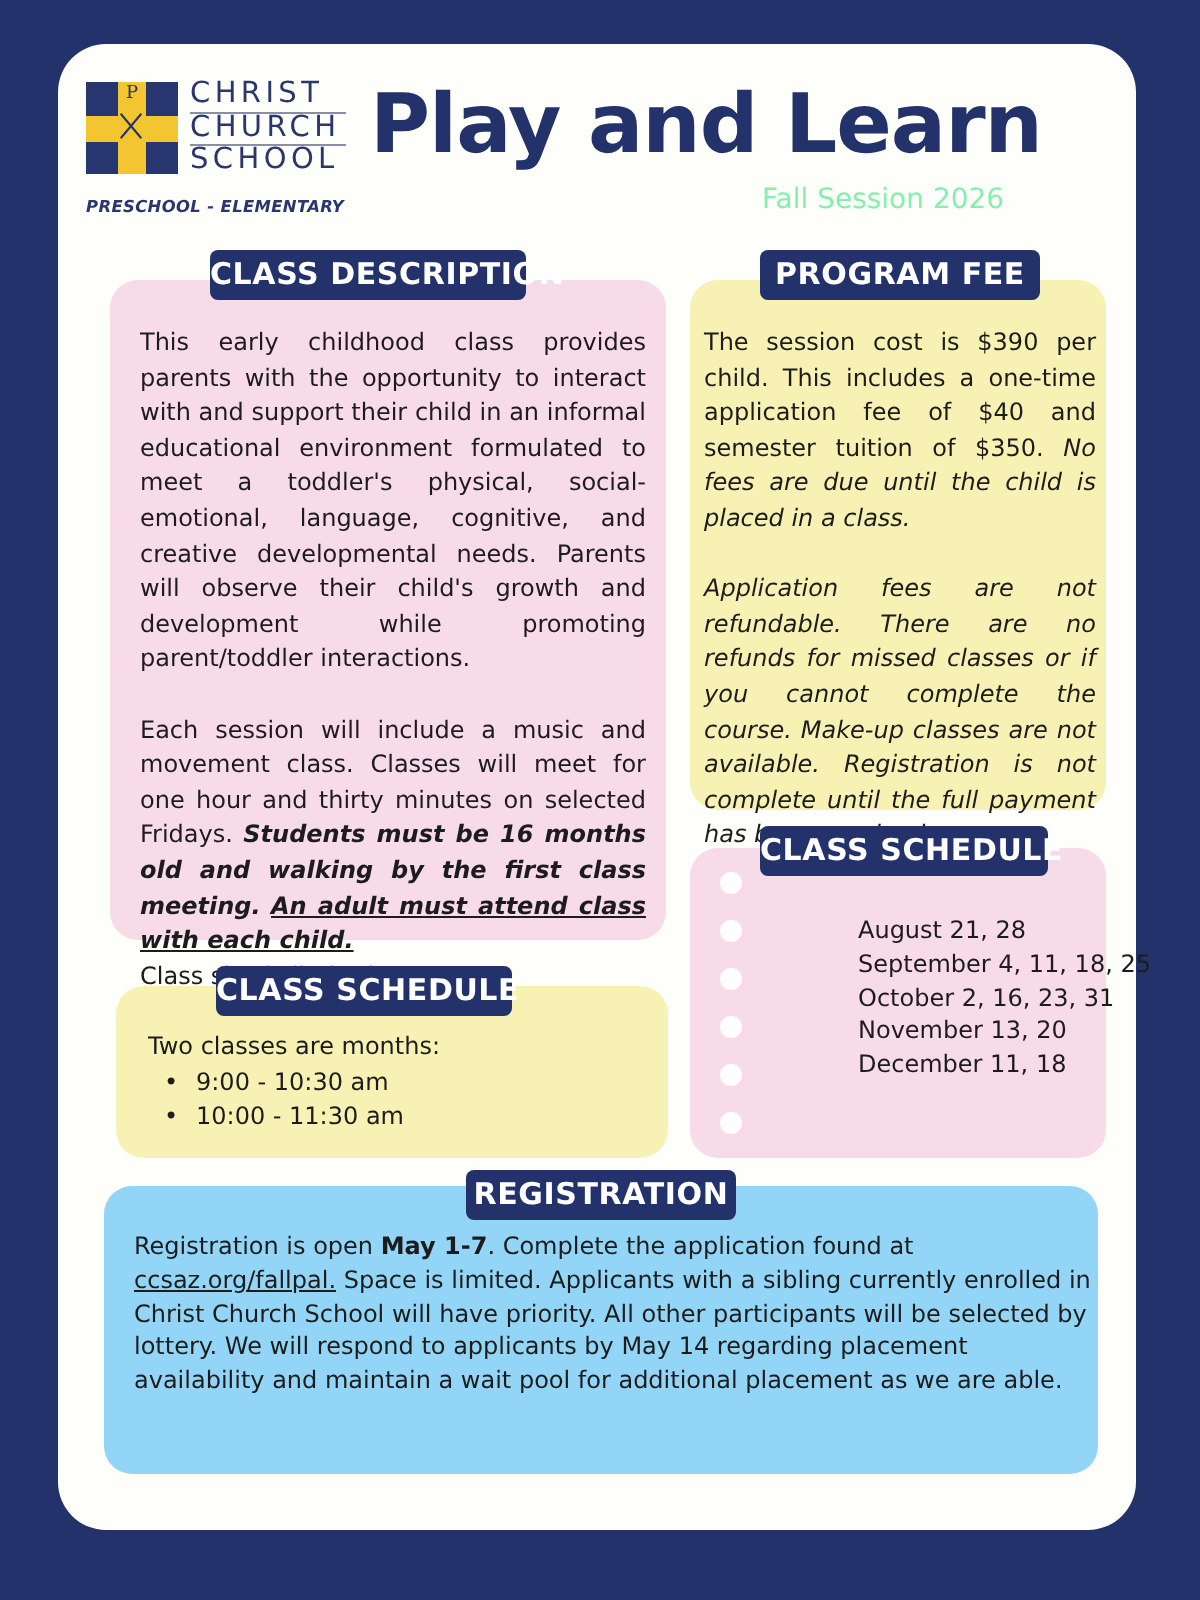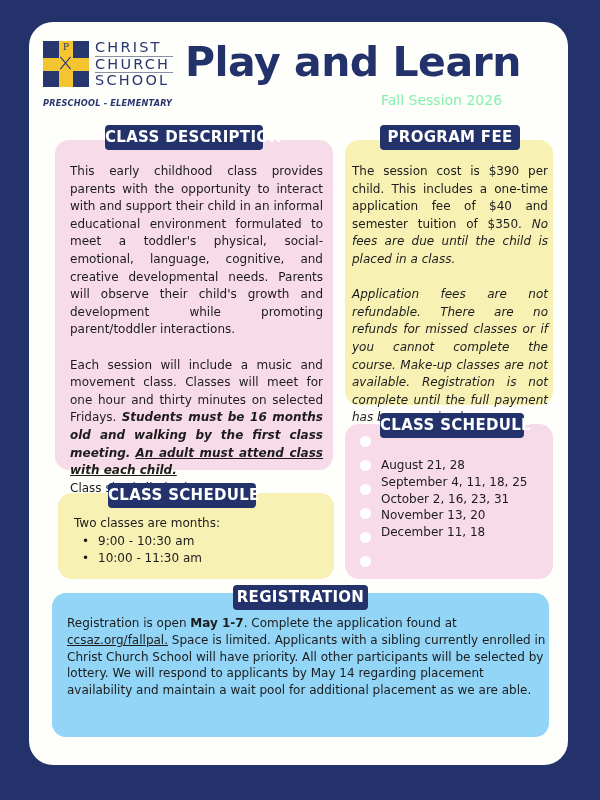--- a/index.html
+++ b/index.html
@@ -27,21 +27,21 @@
     .hdr { position:absolute; height:25px; background:#23326b; color:#fff; font-weight:bold; font-size:15px; text-align:center; line-height:25px; border-radius:4px; letter-spacing:0.3px; white-space:nowrap; }
     .body-text { position:absolute; font-size:12px; line-height:17.6px; color:#1c1c1c; }
     .justify { text-align:justify; }
     .it { font-style:italic; }
     .bi { font-style:italic; font-weight:bold; }
     .u { text-decoration:underline; }
     .dots span { position:absolute; left:360px; width:11px; height:11px; border-radius:50%; background:#fff; }
     ul.sched { list-style:none; }
     ul.sched li { position:relative; padding-left:24px; }
     ul.sched li::before { content:"•"; position:absolute; left:8px; }
-    ul.cal { list-style:none; }
+    ul.cal { list-style:none;margin-left:48px; }
   </style>
 </head>
 <body>
 
 <div class="card"></div>
 
 <div class="logo">
   <div class="crest">
     <div class="v"></div>
       <div class="h"></div>

